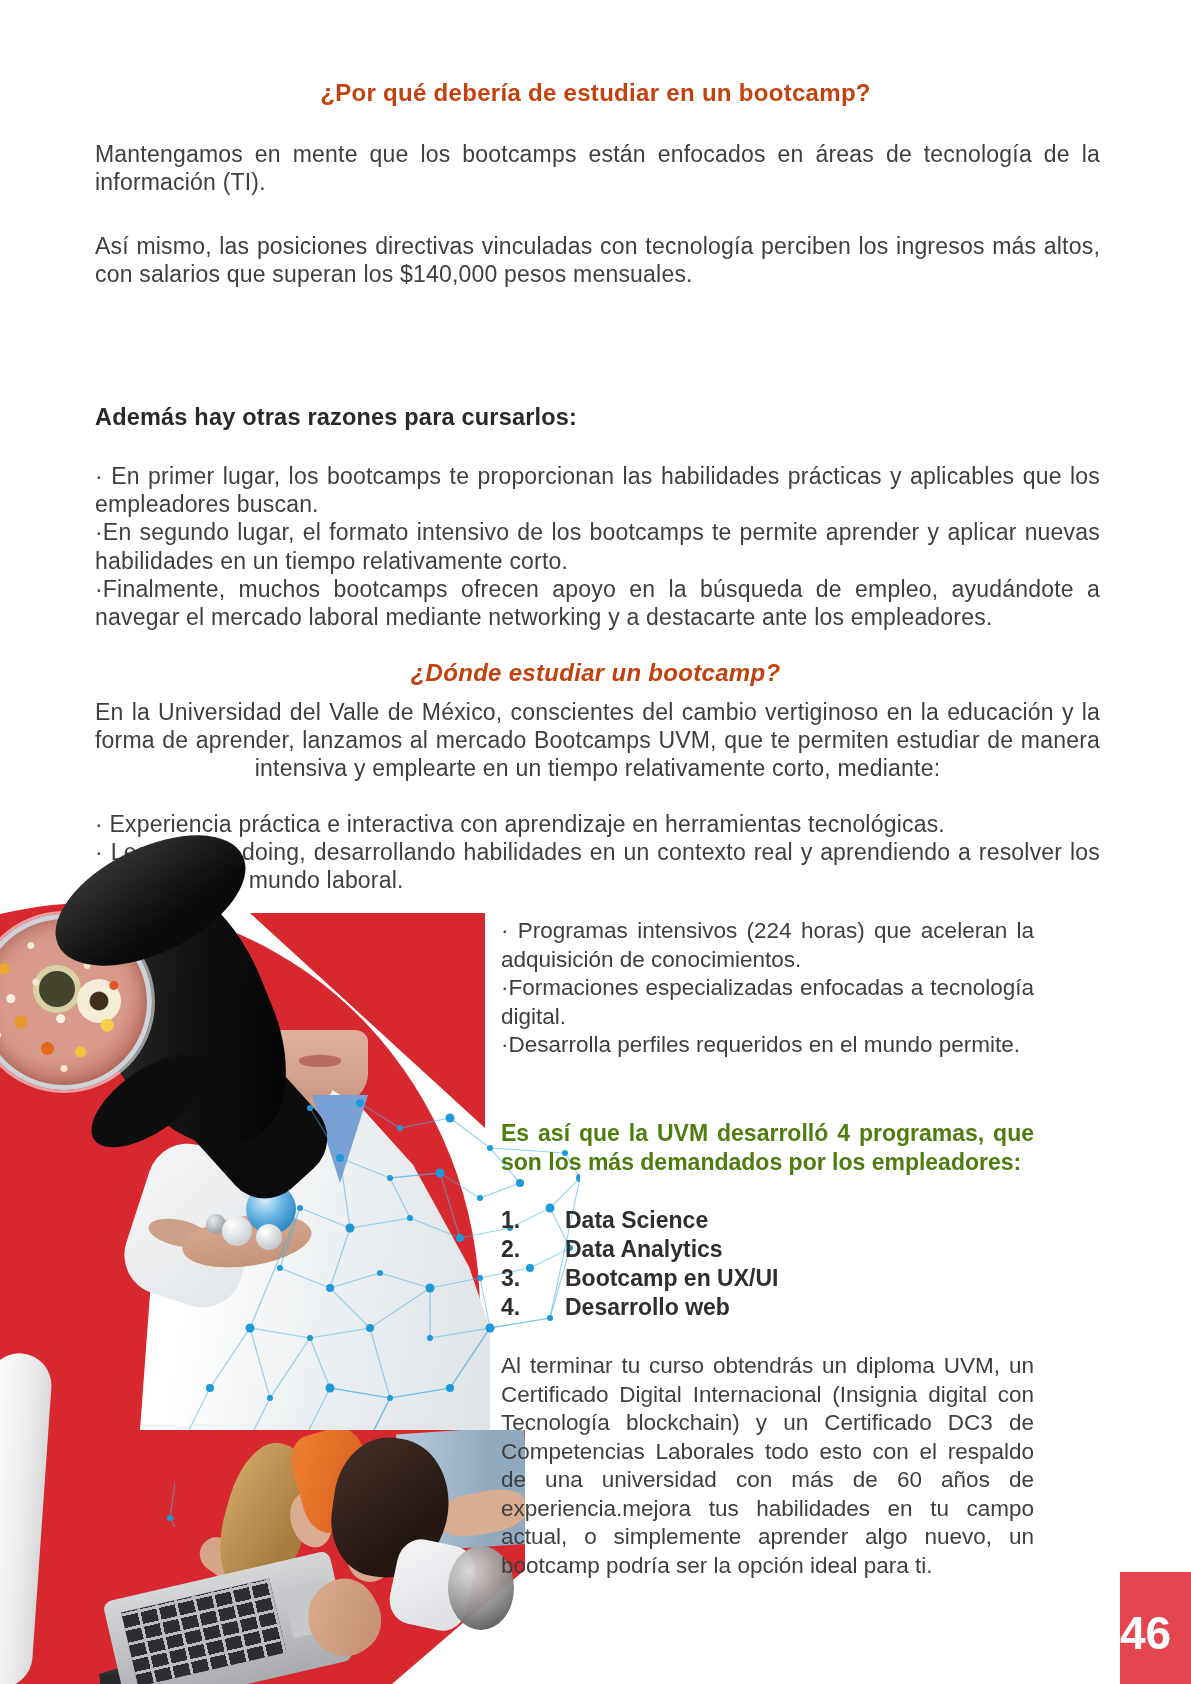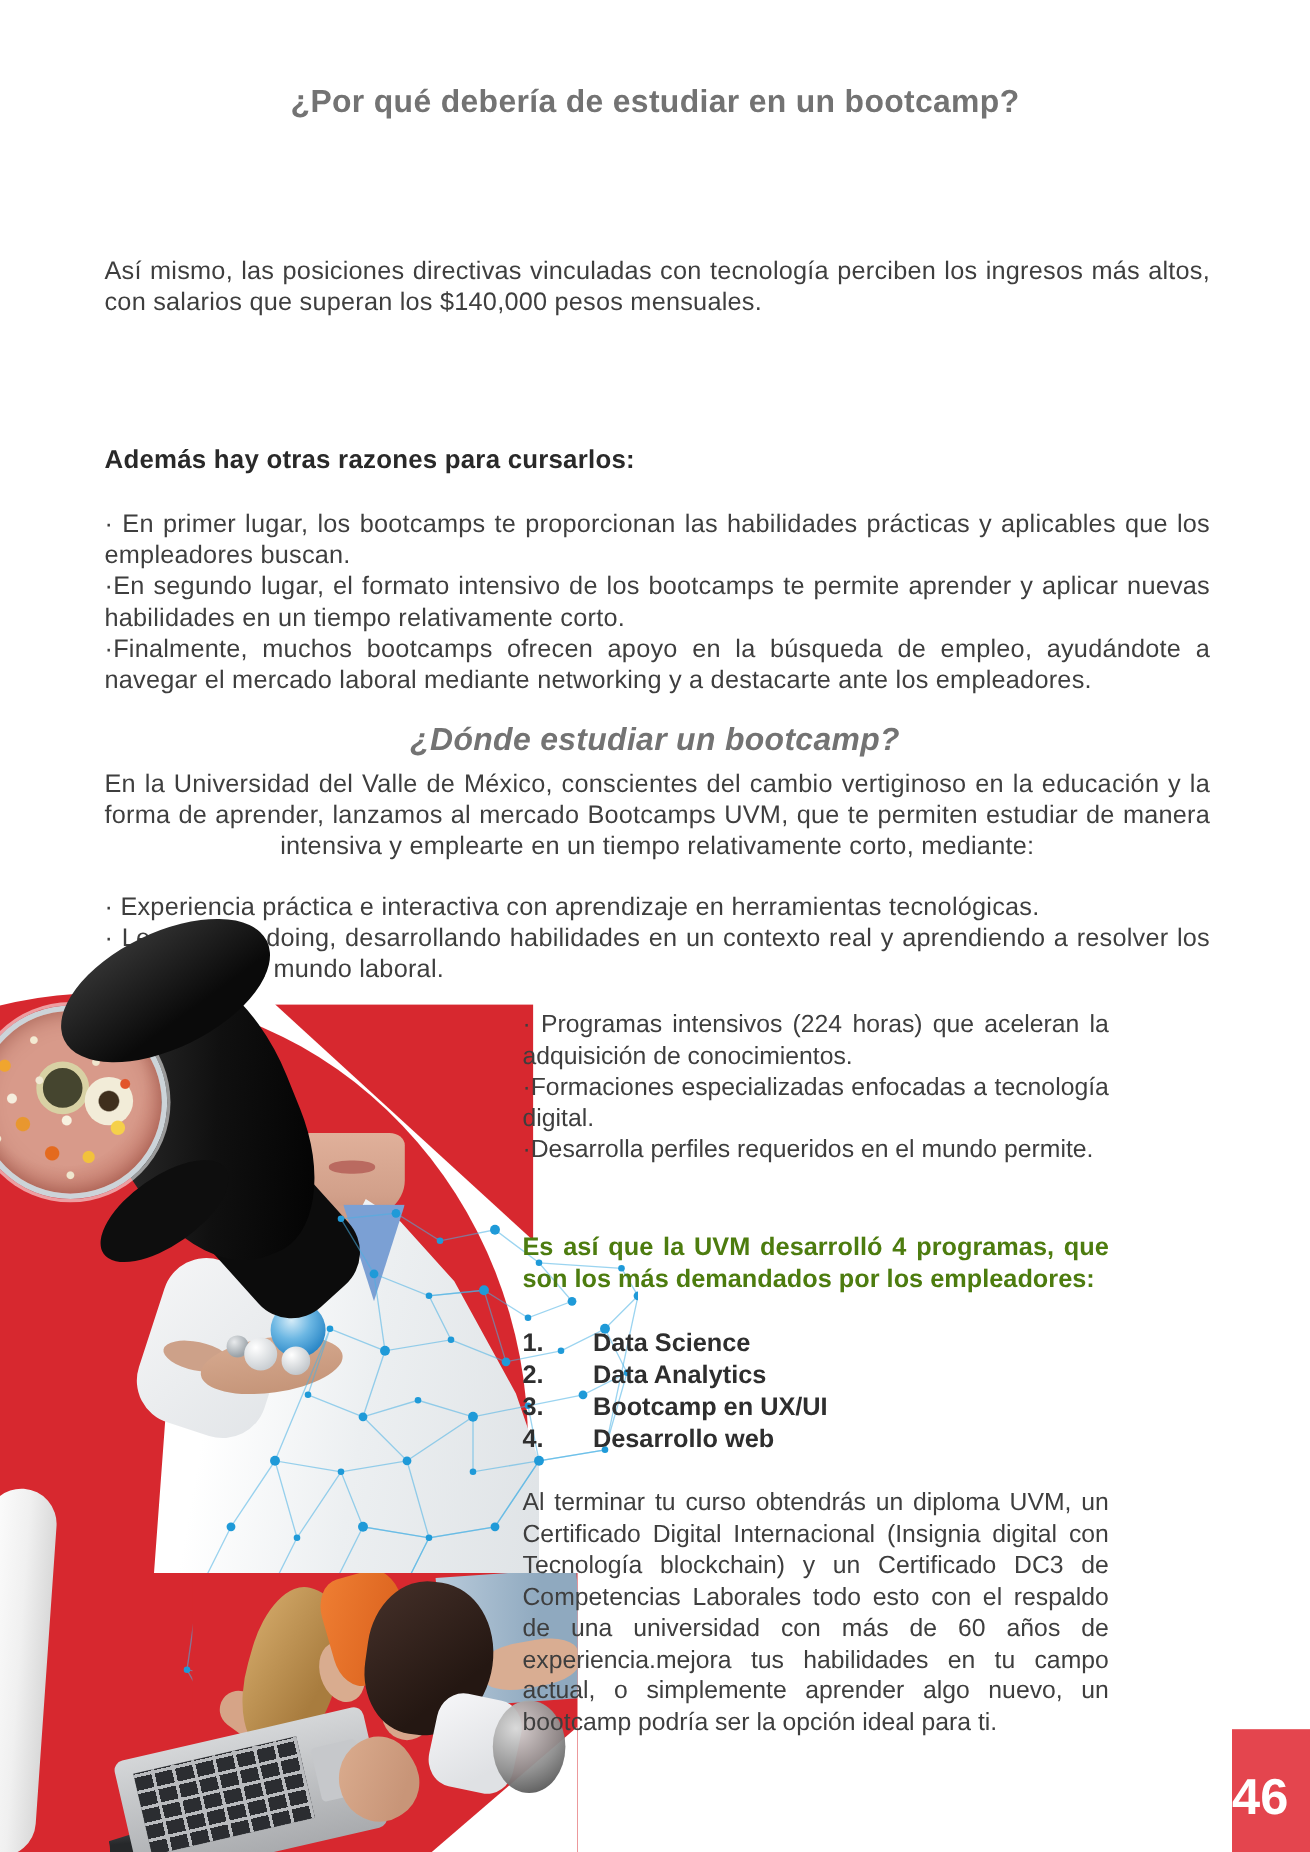--- a/index.html
+++ b/index.html
@@ -1,46 +1,47 @@
 <!DOCTYPE html>
 <html lang="es"><head>
 <meta charset="utf-8">
 <style>
   html,body{margin:0;padding:0;background:#888;}
   .page{position:relative;width:1191px;height:1684px;background:#ffffff;overflow:hidden;
         font-family:"Liberation Sans",sans-serif;color:#3e3e3e;margin:0 auto;}
   .abs{position:absolute;}
   .leftcol{left:95px;width:1005px;}
-  .rightcol{left:475px;width:533px;}
+  .rightcol{left:501px;width:533px;}
   .body{font-size:23px;line-height:28.2px;letter-spacing:.2px;margin:0;}
   .rbody{font-size:22.5px;line-height:28.5px;margin:0;}
   .j{text-align:justify;}
   .center-last{text-align-last:center;}
-  .h1{position:absolute;left:0;width:100%;text-align:center;font-size:29px;line-height:34px;
-      font-weight:bold;color:#737373;letter-spacing:.3px;margin:0;}
+  .h1{position:absolute;left:0;width:100%;text-align:center;font-size:24px;line-height:34px;
+      font-weight:bold;color:#c2410c;letter-spacing:.3px;margin:0;}
   .subhead{font-weight:bold;font-size:23.5px;color:#292929;margin:0;letter-spacing:.2px;}
   .boldp{font-weight:bold;color:#4d7c0f;}
   .prog-row{display:flex;line-height:29px;font-size:23px;font-weight:bold;color:#2e2e2e;}
   .prog-num{width:64px;flex:0 0 64px;}
   .page-tab{position:absolute;left:1120px;top:1572px;width:71px;height:122px;background:#e4454e;
             display:flex;align-items:center;justify-content:flex-start;color:#ffffff;
             font-size:46px;font-weight:bold;z-index:8;}
   
   .collage{position:absolute;left:0;top:818px;width:490px;height:866px;z-index:5;}
   .collage *{position:absolute;}
   .txt-layer{z-index:1;}
   .col-right-layer{z-index:6;}
 </style>
 </head>
 <body>
 
 <div class="page">
 
   <h1 class="h1 txt-layer" style="top:76px;">¿Por qué debería de estudiar en un bootcamp?</h1>
 
+  <p class="abs leftcol body j txt-layer" style="top:140px;">Mantengamos en mente que los bootcamps están enfocados en áreas de tecnología de la información (TI).</p>
 
   <div class="abs leftcol txt-layer" style="top:232px;">
     <p class="body j">Así mismo, las posiciones directivas vinculadas con tecnología perciben los ingresos más altos, con salarios que superan los $140,000 pesos mensuales.</p>
   </div>
 
   <h3 class="abs leftcol subhead txt-layer" style="top:404px;">Además hay otras razones para cursarlos:</h3>
 
   <div class="abs leftcol txt-layer" style="top:462px;">
     <p class="body j">· En primer lugar, los bootcamps te proporcionan las habilidades prácticas y aplicables que los empleadores buscan.</p>
     <p class="body j">·En segundo lugar, el formato intensivo de los bootcamps te permite aprender y aplicar nuevas habilidades en un tiempo relativamente corto.</p>

